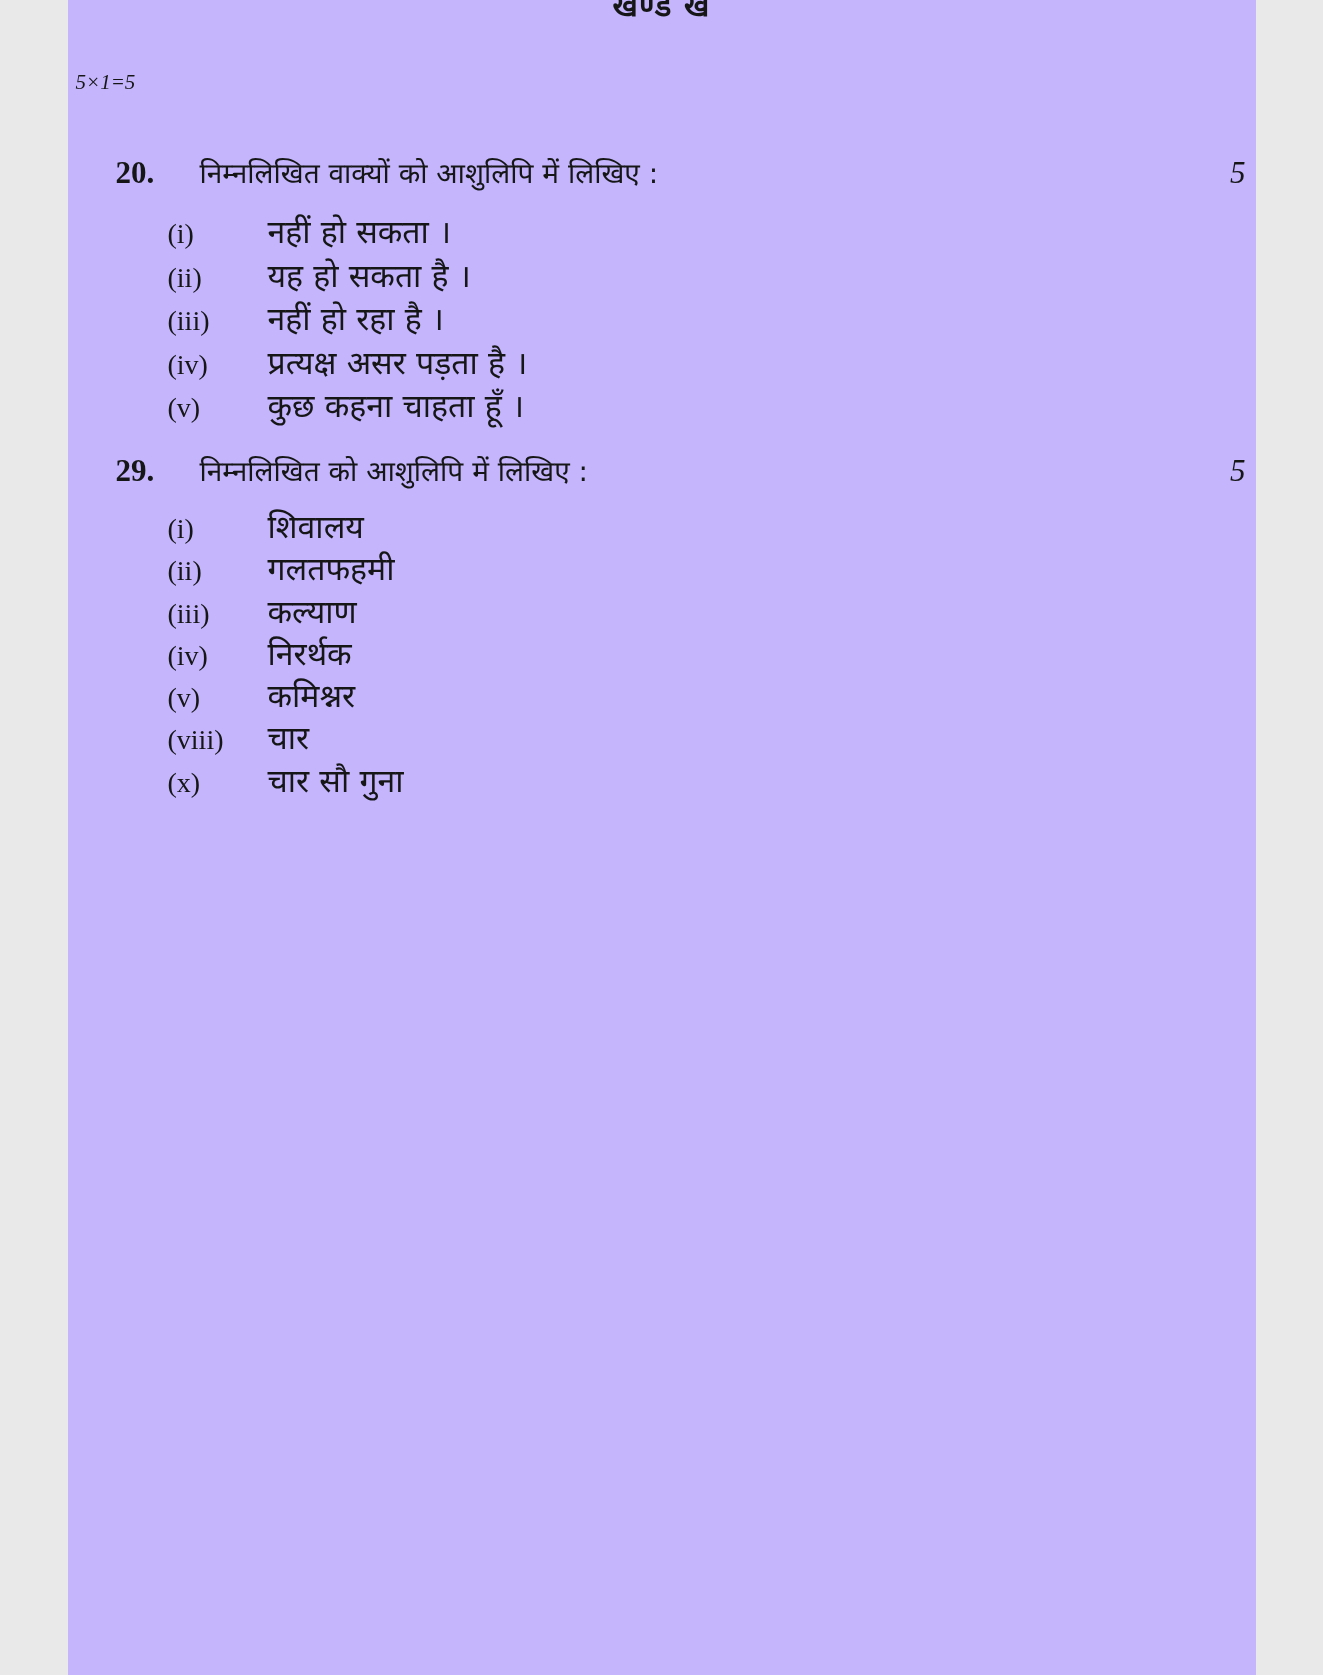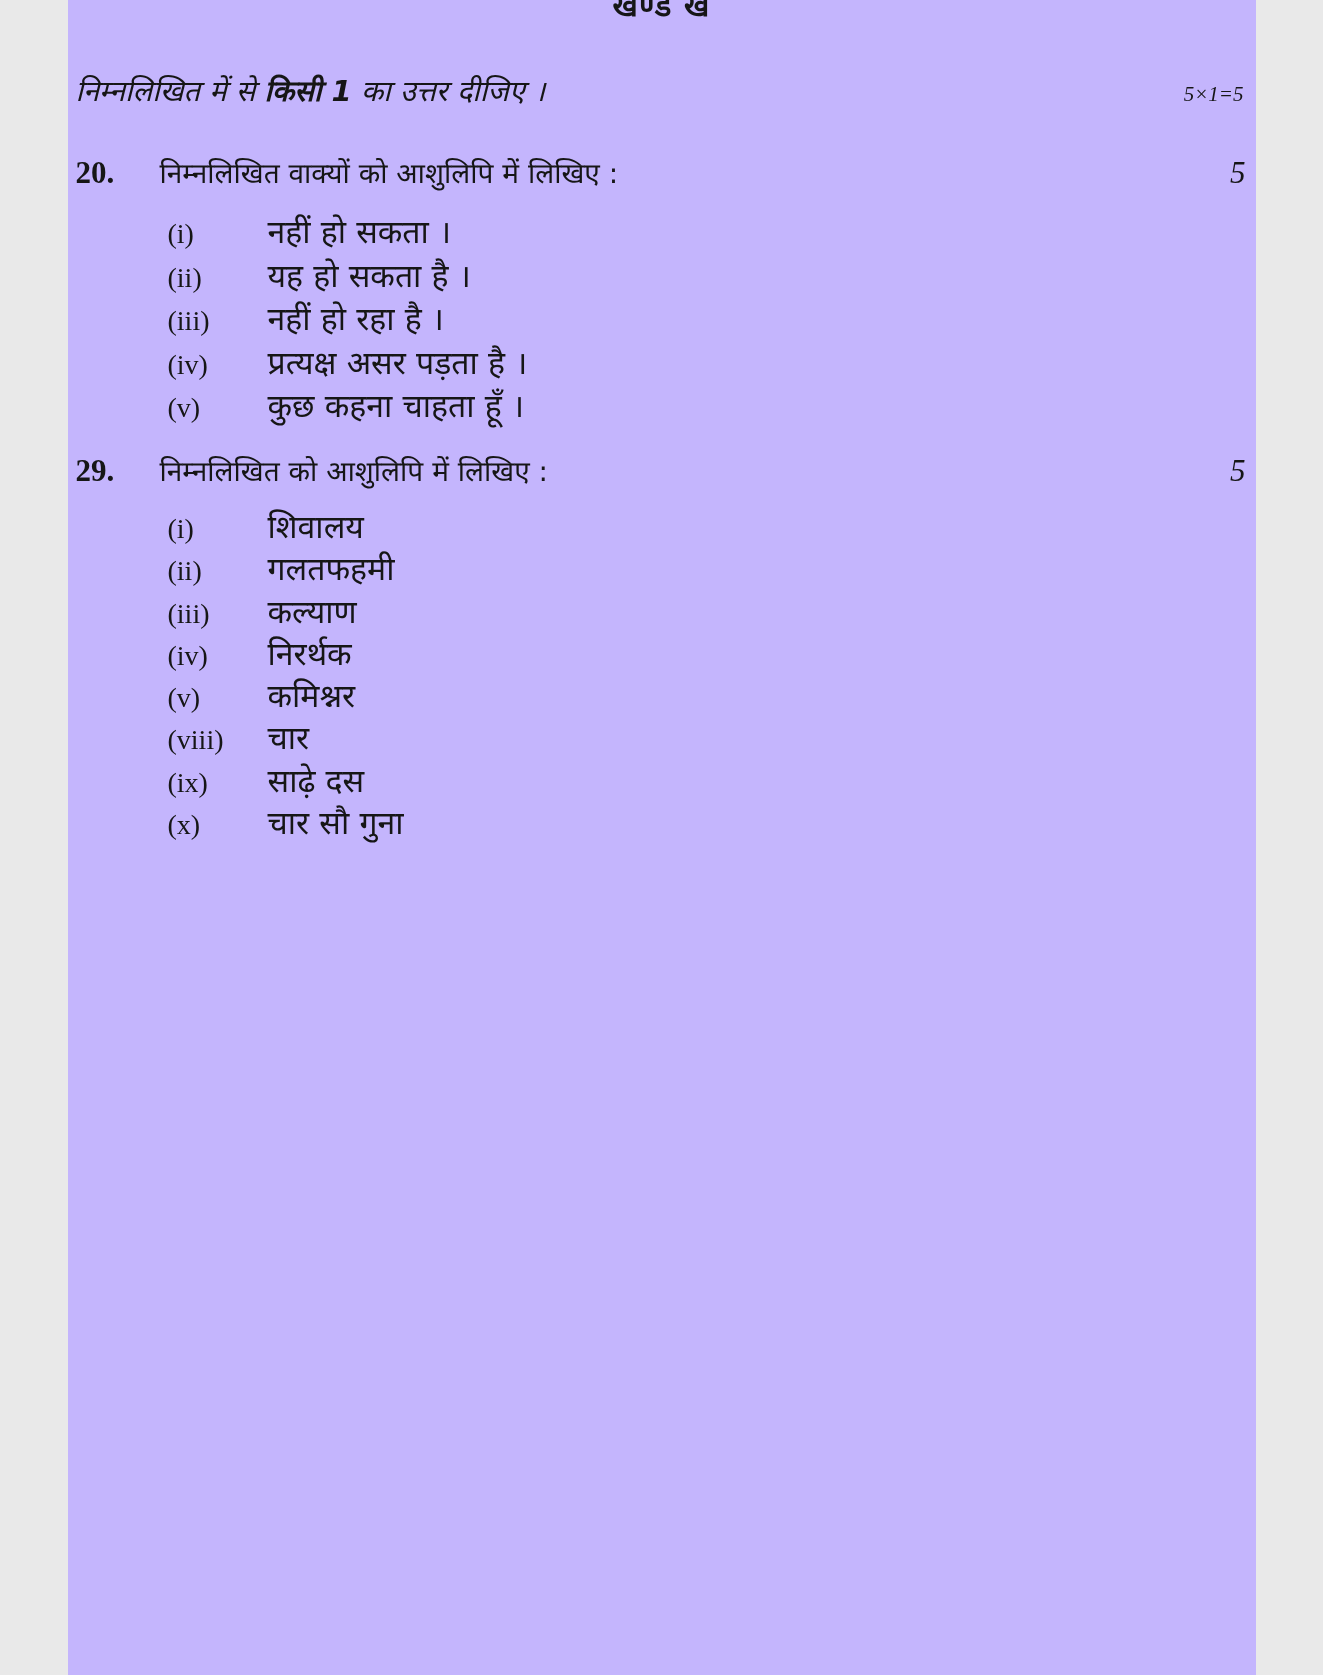--- a/index.html
+++ b/index.html
@@ -48,21 +48,21 @@
     font-style: italic;
     font-size: 21px;
     white-space: nowrap;
   }
 
   
   .question { position: absolute; left: 0; right: 0; }
   #q20 { top: 152px; }
   #q21 { top: 450px; }
 
-  .q-header { display: flex; align-items: baseline; }
+  .q-header { display: flex; align-items: baseline; margin-left: 40px; }
   .q-num {
     width: 92px;
     padding-left: 8px;
     font-family: "Liberation Serif", "DejaVu Serif", serif;
     font-weight: 700;
     font-size: 31px;
     flex-shrink: 0;
   }
   .q-text {
     flex: 1;
@@ -97,21 +97,20 @@
   .item-text { font-size: 32px; }
 </style>
 </head>
 <body>
 
 <div class="page">
 
   <div class="section-title">खण्ड ख</div>
 
   <div class="instruction-row">
-    <div class="instruction-text"><span>निम्नलिखित में से </span><span class="bold">किसी 1</span><span> का उत्तर दीजिए ।</span></div>
     <div class="marks-formula">5×1=5</div>
   </div>
 
   <div class="question" id="q20">
     <div class="q-header">
       <div class="q-num">20.</div>
       <div class="q-text">निम्नलिखित वाक्यों को आशुलिपि में लिखिए :</div>
       <div class="q-marks">5</div>
     </div>
     <div class="q-items">
@@ -163,23 +162,19 @@
       </div>
       <div class="item">
         <span class="item-label">(v)</span>
         <span class="item-text">कमिश्नर</span>
       </div>
       <div class="item">
         <span class="item-label">(viii)</span>
         <span class="item-text">चार</span>
       </div>
       <div class="item">
-        <span class="item-label">(ix)</span>
-        <span class="item-text">साढ़े दस</span>
-      </div>
-      <div class="item">
         <span class="item-label">(x)</span>
         <span class="item-text">चार सौ गुना</span>
       </div>
     </div>
   </div>
 
 </div>
 
 </body></html>

